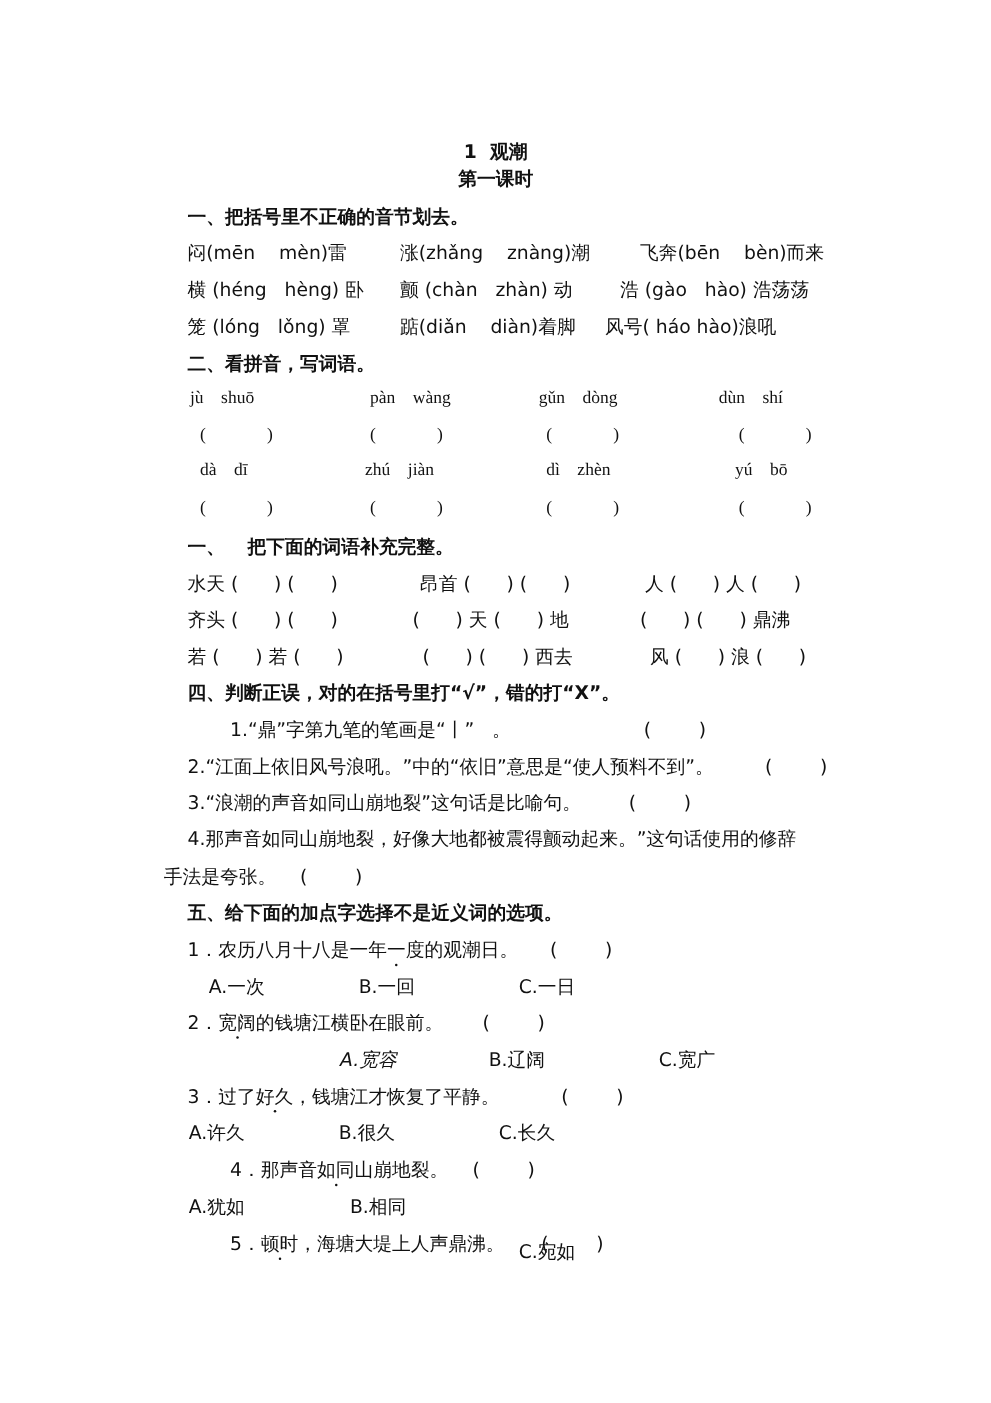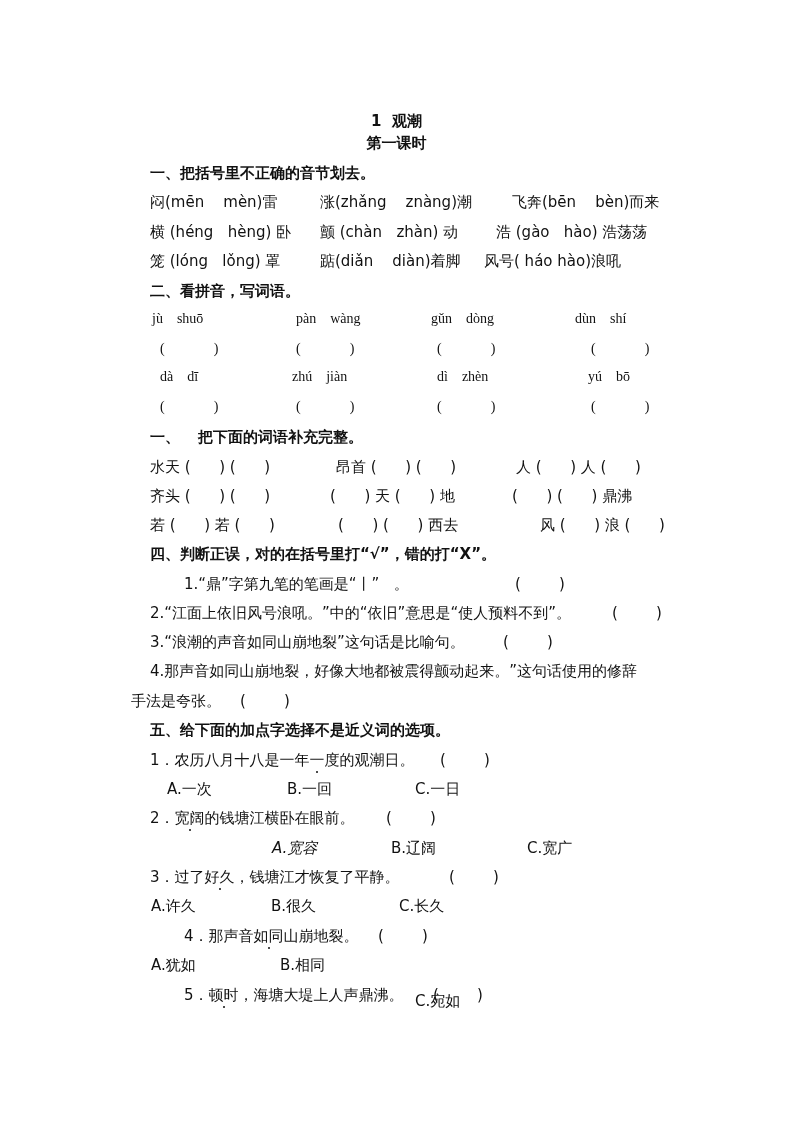--- a/index.html
+++ b/index.html
@@ -51,21 +51,21 @@
 <div class="abs t b" style="left:150px;top:427px;">一、</div>
 <div class="abs t b" style="left:198px;top:427px;">把下面的词语补充完整。</div>
 <div class="abs t" style="left:150px;top:457px;">水天 (      ) (      )</div>
 <div class="abs t" style="left:336px;top:457px;">昂首 (      ) (      )</div>
 <div class="abs t" style="left:516px;top:457px;">人 (      ) 人 (      )</div>
 <div class="abs t" style="left:150px;top:486px;">齐头 (      ) (      )</div>
 <div class="abs t" style="left:330px;top:486px;">(      ) 天 (      ) 地</div>
 <div class="abs t" style="left:512px;top:486px;">(      ) (      ) 鼎沸</div>
 <div class="abs t" style="left:150px;top:515px;">若 (      ) 若 (      )</div>
 <div class="abs t" style="left:338px;top:515px;">(      ) (      ) 西去</div>
-<div class="abs t" style="left:520px;top:515px;margin-left:20px;">风 (      ) 浪 (      )</div>
+<div class="abs t" style="left:520px;top:515px;">风 (      ) 浪 (      )</div>
 
 <div class="abs t b" style="left:150px;top:544px;">四、判断正误，对的在括号里打“√”，错的打“X”。</div>
 <div class="abs t" style="left:184px;top:574px;">1.“鼎”字第九笔的笔画是“丨”   。</div>
 <div class="abs t" style="left:515px;top:574px;">(        )</div>
 <div class="abs t" style="left:150px;top:603px;">2.“江面上依旧风号浪吼。”中的“依旧”意思是“使人预料不到”。</div>
 <div class="abs t" style="left:612px;top:603px;">(        )</div>
 <div class="abs t" style="left:150px;top:632px;">3.“浪潮的声音如同山崩地裂”这句话是比喻句。</div>
 <div class="abs t" style="left:503px;top:632px;">(        )</div>
 <div class="abs t" style="left:150px;top:661px;">4.那声音如同山崩地裂，好像大地都被震得颤动起来。”这句话使用的修辞</div>
 <div class="abs t" style="left:131px;top:691px;">手法是夸张。</div>

